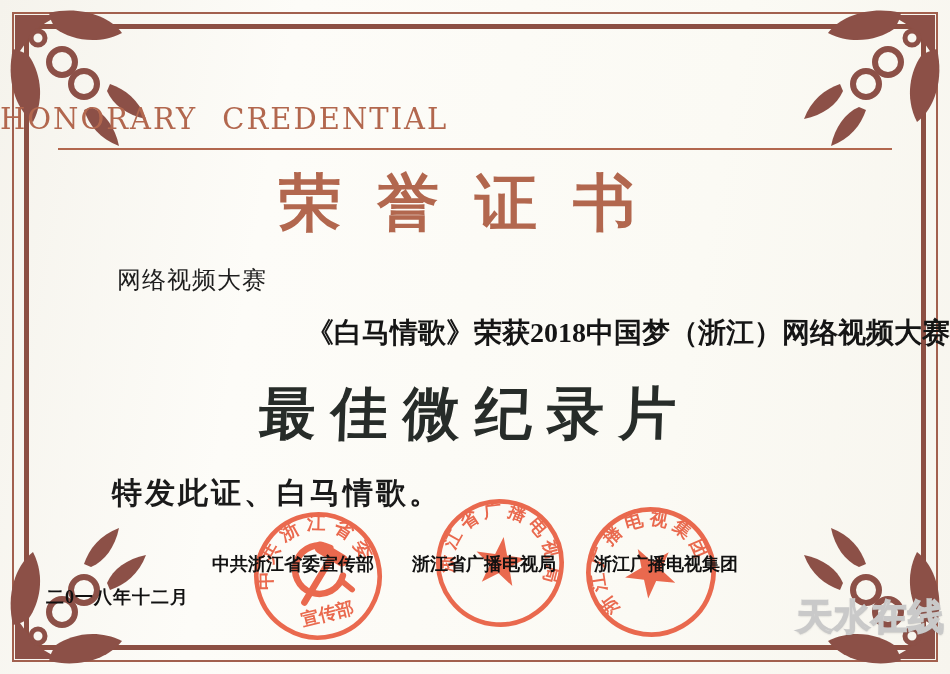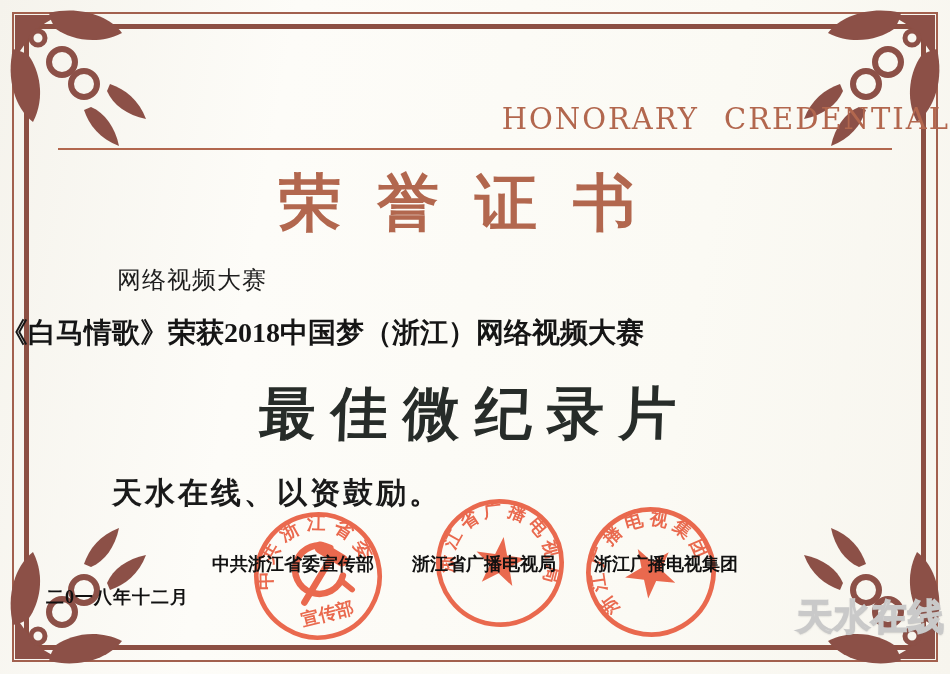--- a/index.html
+++ b/index.html
@@ -8,30 +8,30 @@
     background:linear-gradient(100deg,#f5f3ec 0%,#fdfcf8 28%,#fbfaf4 70%,#f7f5ee 100%);
     font-family:"Liberation Serif","DejaVu Serif",serif;
   }
   .border-outer{position:absolute;inset:12px;border:2px solid #a2604e;}
   .border-inner{position:absolute;inset:24px;border:5px solid #8c4f43;}
   .corner{position:absolute;width:150px;height:150px;z-index:2;}
   .corner.tl{top:5px;left:5px;}
   .corner.tr{top:5px;right:5px;transform:scaleX(-1);}
   .corner.bl{bottom:5px;left:5px;transform:scaleY(-1);}
   .corner.br{bottom:5px;right:5px;transform:scale(-1,-1);}
-  .title-en{position:absolute;top:102px;left:0;width:100%;text-align:right;
+  .title-en{position:absolute;top:102px;left:0;width:100%;text-align:left;
     font-family:"DejaVu Serif",serif;font-size:29px;letter-spacing:2px;word-spacing:14px;
     color:#b2674e;z-index:3;}
   .rule{position:absolute;top:148px;left:58px;right:58px;height:2px;background:#b2674e;z-index:3;}
   .title-cn{position:absolute;top:161px;left:0;width:100%;text-align:center;
     font-size:62px;font-weight:600;letter-spacing:36px;padding-left:0;box-sizing:border-box;
     color:#b2674e;z-index:3;}
   .recipient{position:absolute;top:264px;left:117px;font-size:24px;font-weight:500;
     color:#1e1e1e;z-index:3;letter-spacing:1px;}
-  .award-line{position:absolute;top:314px;left:0;width:100%;text-align:left;
+  .award-line{position:absolute;top:314px;left:0;width:100%;text-align:right;
     font-size:28px;font-weight:700;color:#151515;z-index:3;}
   .award-name{position:absolute;top:376px;left:0;width:100%;text-align:center;
     font-size:57px;font-weight:700;letter-spacing:15px;color:#272c29;
     transform:skewX(-2deg);z-index:3;}
   .closing{position:absolute;top:473px;left:112px;font-size:30px;font-weight:700;
     letter-spacing:3px;color:#1a1a1a;z-index:4;}
   .issuers{position:absolute;top:552px;left:0;width:100%;display:flex;
     justify-content:center;gap:38px;font-size:18px;font-weight:700;color:#111;z-index:4;}
   .date{position:absolute;top:585px;left:0;width:100%;text-align:left;
     font-size:18px;font-weight:700;letter-spacing:1px;color:#111;z-index:4;padding-left:46px;}
@@ -85,21 +85,21 @@
       <use href="#ornament"></use>
     </svg>
 
   <div class="title-en">HONORARY CREDENTIAL</div>
   <div class="rule"></div>
   <div class="title-cn">荣誉证书</div>
 
   <div class="recipient">网络视频大赛</div>
   <div class="award-line">《白马情歌》荣获2018中国梦（浙江）网络视频大赛</div>
   <div class="award-name">最佳微纪录片</div>
-  <div class="closing">天水在线、以资鼓励。</div>
+  <div class="closing">特发此证、白马情歌。</div>
 
   <svg class="seal s1" viewBox="0 0 150 150">
     <g transform="rotate(-14 75 75)" stroke="none">
       <circle cx="75" cy="75" r="66" fill="none" stroke="#e64a2a" stroke-width="5"></circle>
       <path id="arc1" d="M31.7,100 A50,50 0 1 1 118.3,100" fill="none"></path>
       <text font-size="20" fill="#e64a2a" letter-spacing="7">
         <textPath href="#arc1" startOffset="50%" text-anchor="middle">中共浙江省委</textPath>
       </text>
       <g stroke="#e64a2a" fill="none" stroke-linecap="round">
         <path d="M95,49 A26,26 0 1 0 101,81" stroke-width="7"></path>

